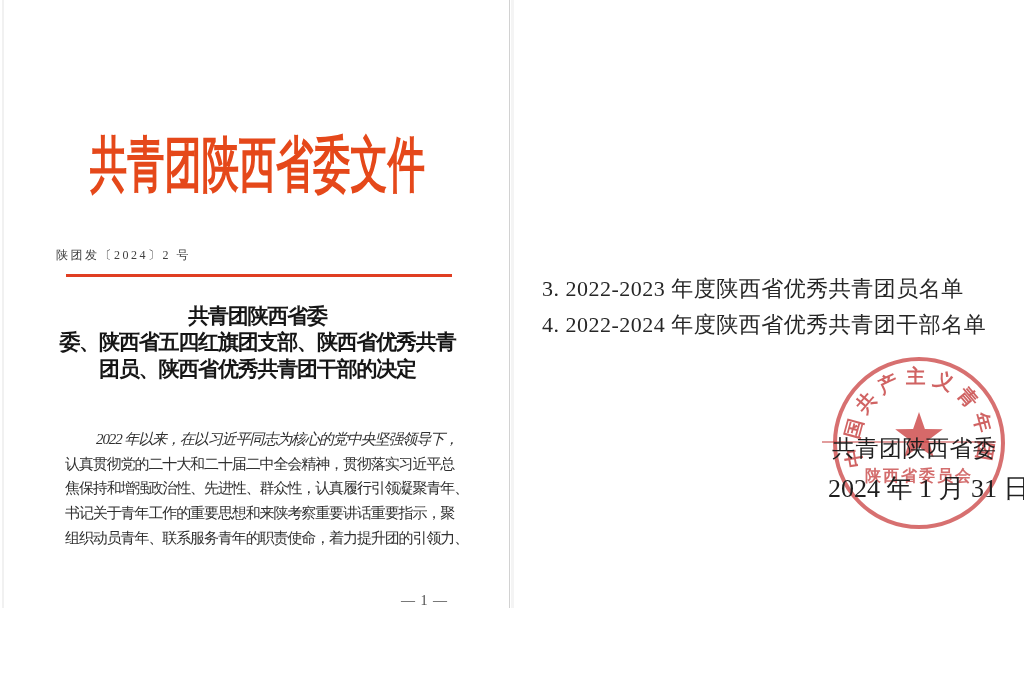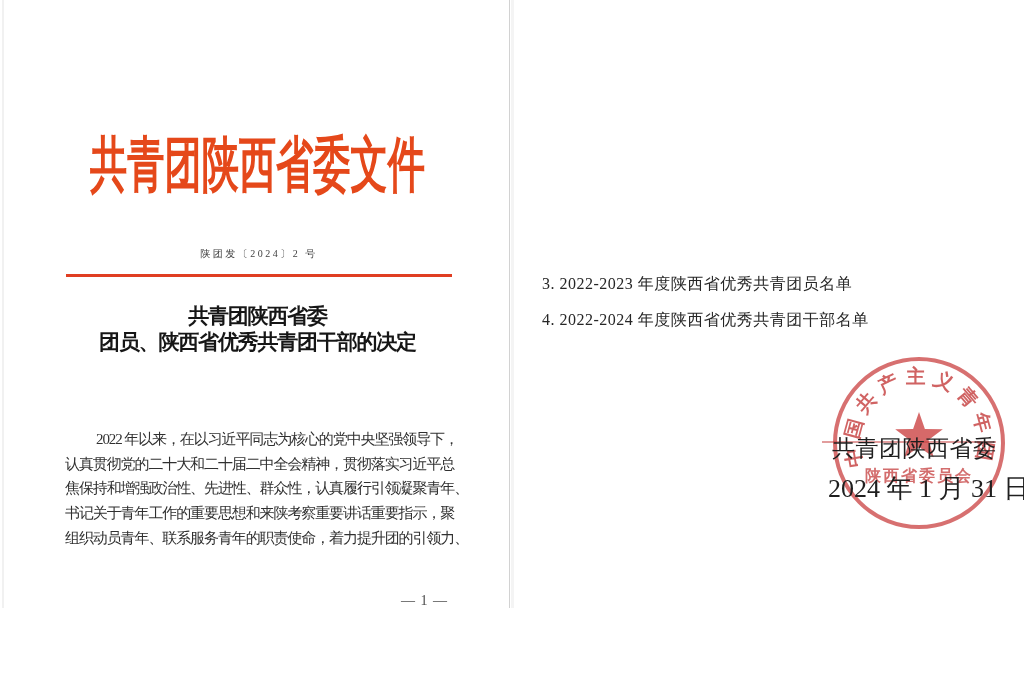--- a/index.html
+++ b/index.html
@@ -16,42 +16,42 @@
 
   
   .doc-header{
     position:absolute;left:55px;top:124px;width:405px;height:82px;
     display:flex;align-items:center;justify-content:center;
     font-size:60px;font-weight:bold;color:#e5481a;
     transform:scaleX(0.62);transform-origin:50% 50%;
     white-space:nowrap;letter-spacing:0;
   }
   .doc-number{
-    position:absolute;left:64px;top:247px;width:390px;
-    text-align:center;font-size:10px;color:#3f3f3f;letter-spacing:2.5px;white-space:nowrap;
+    position:absolute;left:56px;top:247px;width:390px;
+    font-size:12px;color:#3f3f3f;letter-spacing:2.5px;white-space:nowrap;
   }
   .red-rule{position:absolute;left:66px;top:274px;width:386px;height:2.5px;background:#e03e22;}
   .doc-title{
     position:absolute;left:50px;top:303px;width:415px;
     text-align:center;font-size:21px;font-weight:bold;color:#161616;
     line-height:26.4px;letter-spacing:-1.2px;white-space:nowrap;
   }
   .doc-body{
     position:absolute;left:65px;top:427px;width:395px;
     font-size:15px;color:#303030;line-height:24.7px;letter-spacing:-1.1px;white-space:nowrap;
   }
-  .doc-body .indent{text-indent:31px;}
+  .doc-body .indent{text-indent:31px;font-style:italic;}
   .page-num{
     position:absolute;left:65px;top:593px;width:383px;
     text-align:right;font-size:14px;color:#4a4a4a;letter-spacing:1px;
   }
 
   
   .list-item{
-    position:absolute;left:542px;font-size:16px;color:#262626;
+    position:absolute;left:542px;font-size:22px;color:#262626;
     letter-spacing:0.5px;white-space:nowrap;
   }
   .list-item.item-3{top:274px;}
   .list-item.item-4{top:310px;}
 
   .seal{
     position:absolute;left:833px;top:357px;width:172px;height:172px;
     border:4px solid rgba(201,64,64,0.75);border-radius:50%;
     box-sizing:border-box;z-index:1;
   }
@@ -77,20 +77,21 @@
   <div class="page-sep-dark"></div>
   <div class="bottom-strip"></div>
 
   <div>
     <div class="doc-header">共青团陕西省委文件</div>
     <div class="doc-number">陕团发〔2024〕2 号</div>
     <div class="red-rule"></div>
 
     <div class="doc-title">
       <div>共青团陕西省委</div>
+      <div>委、陕西省五四红旗团支部、陕西省优秀共青</div>
       <div>团员、陕西省优秀共青团干部的决定</div>
     </div>
 
     <div class="doc-body">
       <div class="indent">2022 年以来，在以习近平同志为核心的党中央坚强领导下，</div>
       <div>认真贯彻党的二十大和二十届二中全会精神，贯彻落实习近平总</div>
       <div>焦保持和增强政治性、先进性、群众性，认真履行引领凝聚青年、</div>
       <div>书记关于青年工作的重要思想和来陕考察重要讲话重要指示，聚</div>
       <div>组织动员青年、联系服务青年的职责使命，着力提升团的引领力、</div>
     </div>

